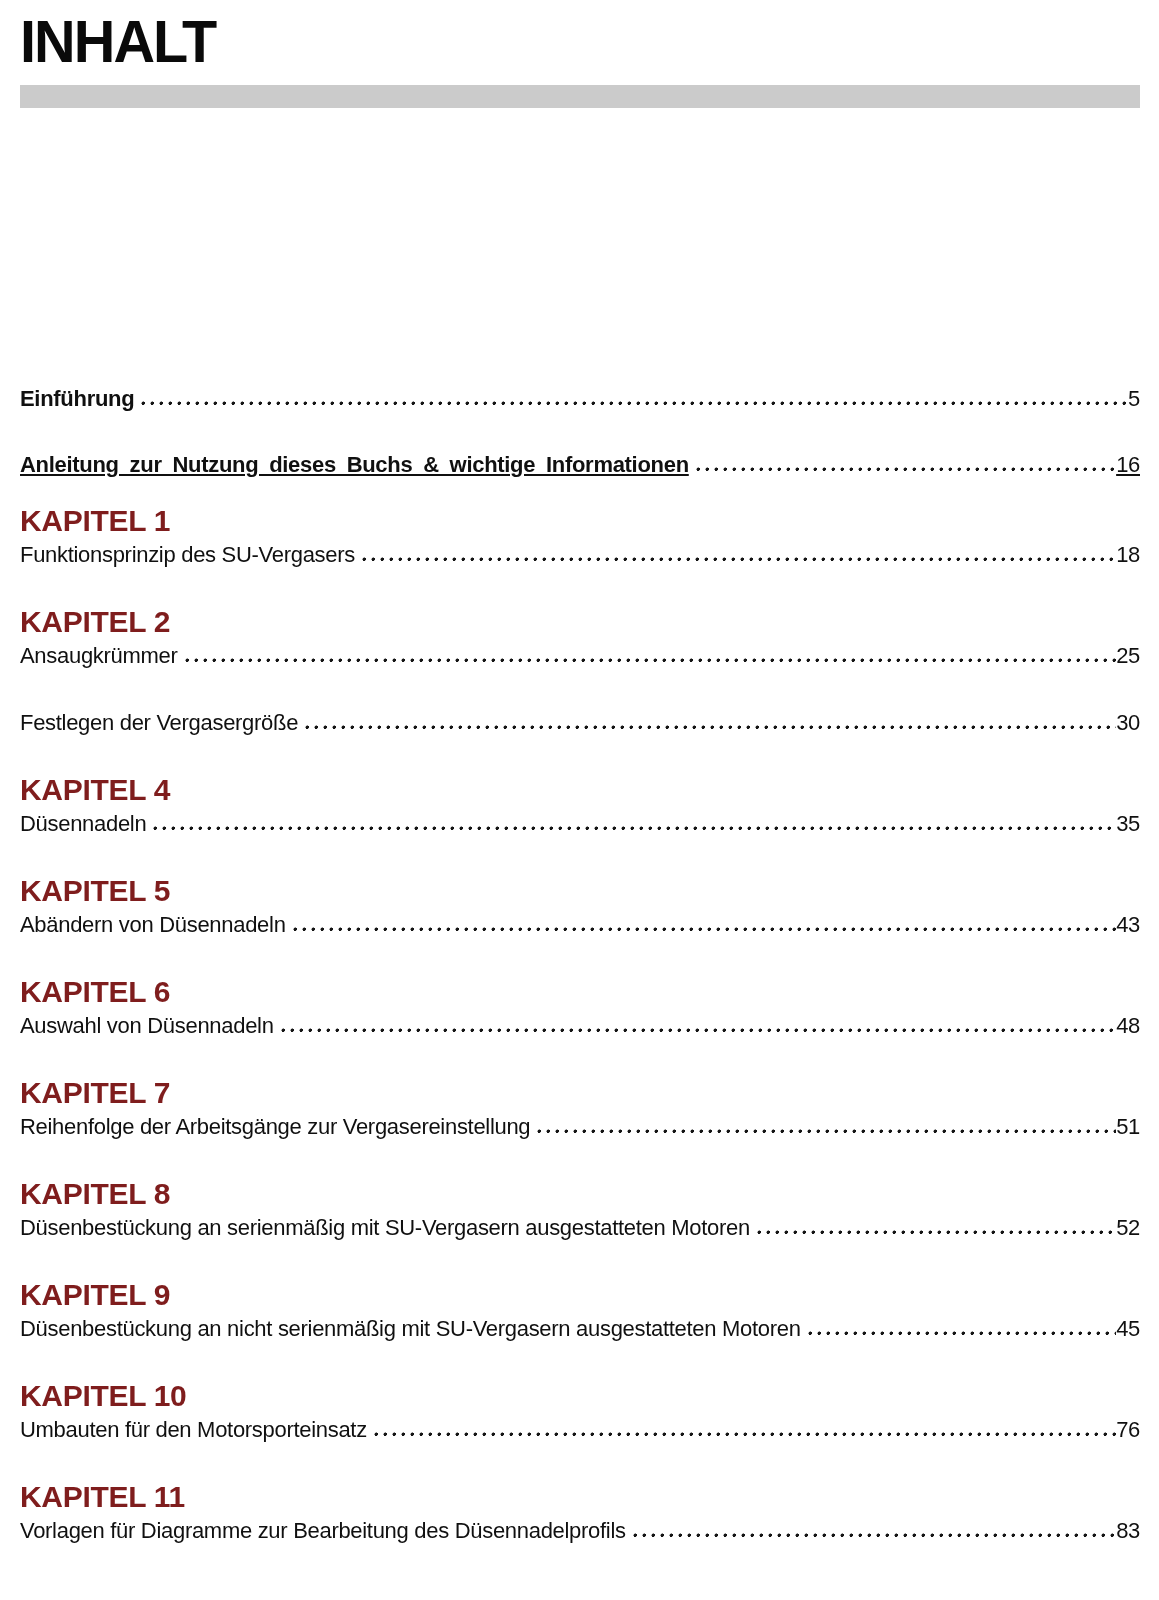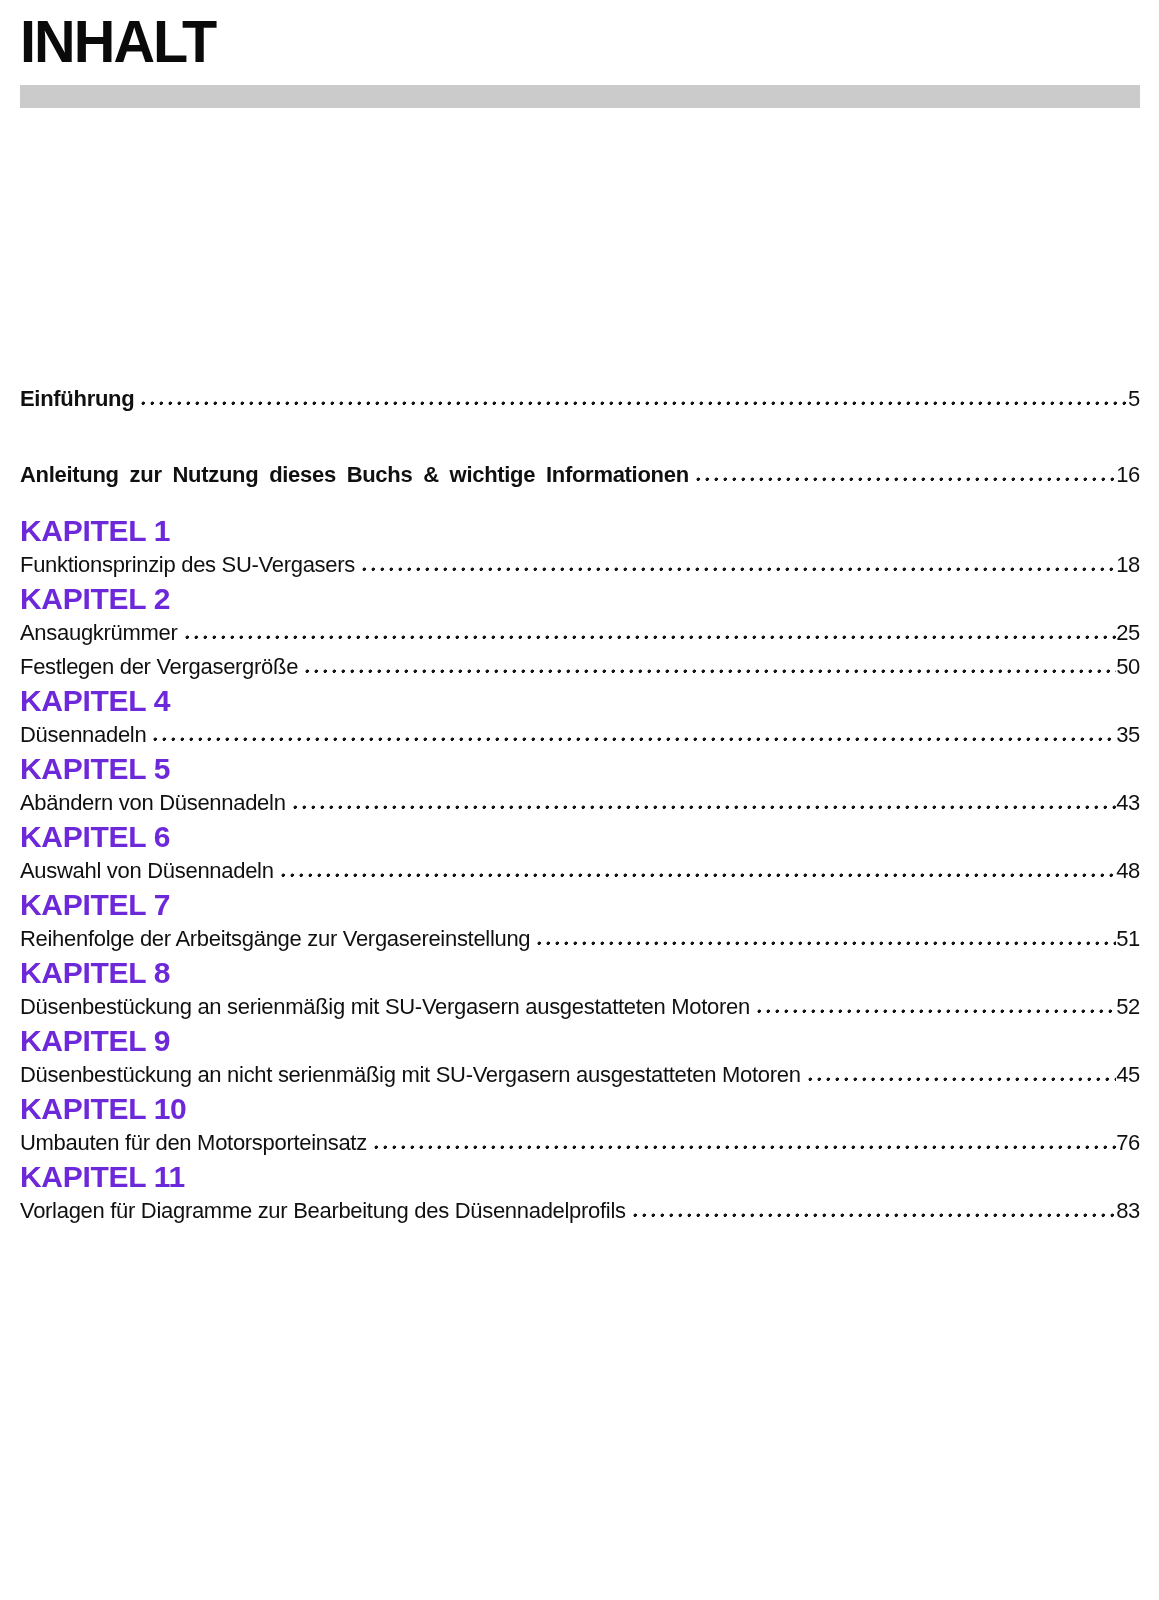--- a/index.html
+++ b/index.html
@@ -66,33 +66,35 @@
     background-size: 9px 5px;
     background-repeat: repeat-x;
     background-position: left bottom;
   }
   .pagenum {
     flex: 0 0 auto;
     font-weight: normal;
     text-align: right;
   }
   .row.standalone + .row.standalone {
-    margin-top: 42px;
+    margin-top: 32px;
+    text-decoration: underline;
   }
   .chapter {
+    margin-top: 33px;
   }
   .row.standalone + .chapter {
     margin-top: 22px;
   }
   .chapter-heading {
     font-size: 30px;
     line-height: 34px;
     font-weight: bold;
     letter-spacing: -0.3px;
-    color: #6d28d9;
+    color: #7f1d1d;
   }
 </style>
 </head>
 <body>
 
 <div class="page">
 
   <h1 class="page-title">INHALT</h1>
   <div class="title-bar"></div>
 
@@ -125,21 +127,21 @@
         <span class="label">Ansaugkrümmer</span>
         <span class="dots"></span>
         <span class="pagenum">25</span>
       </div>
     </div>
 
     <div class="chapter">
       <div class="row">
         <span class="label">Festlegen der Vergasergröße</span>
         <span class="dots"></span>
-        <span class="pagenum">50</span>
+        <span class="pagenum">30</span>
       </div>
     </div>
 
     <div class="chapter">
       <div class="chapter-heading">KAPITEL 4</div>
       <div class="row">
         <span class="label">Düsennadeln</span>
         <span class="dots"></span>
         <span class="pagenum">35</span>
       </div>

